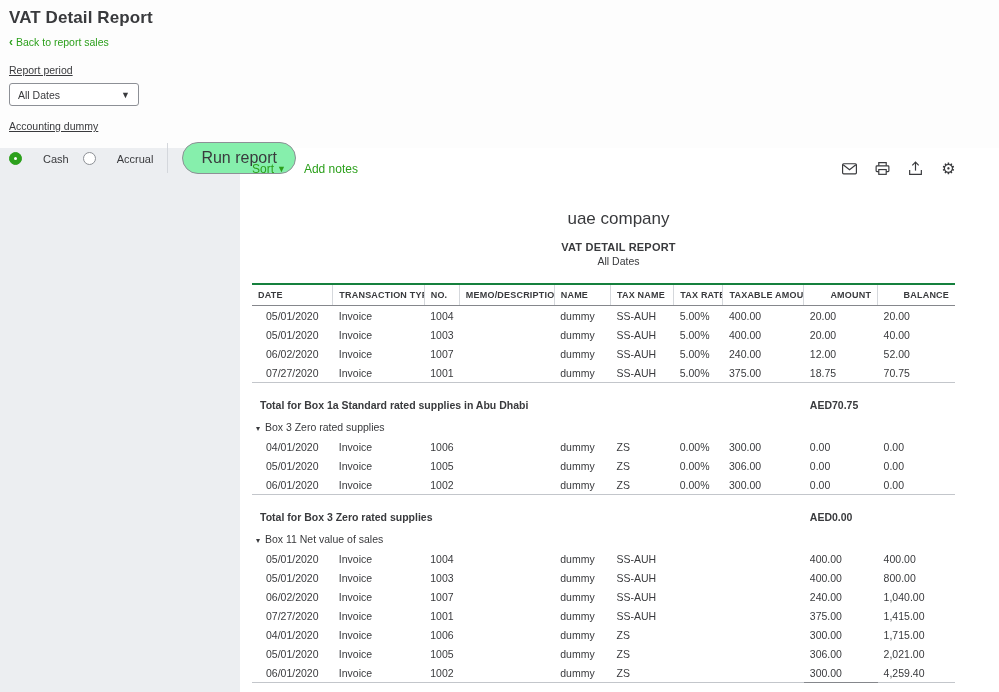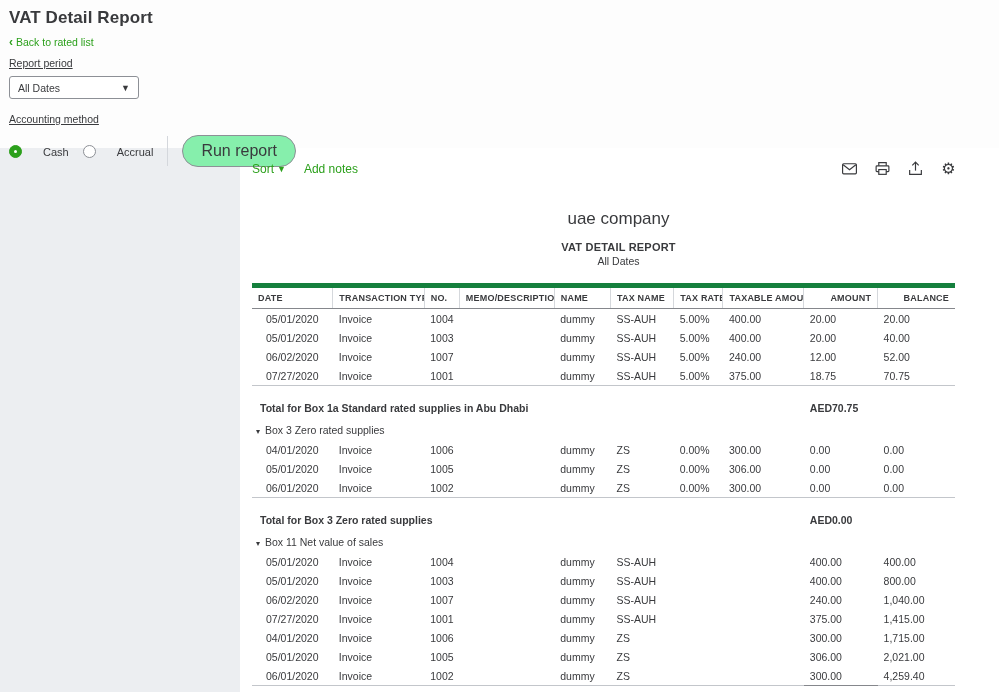--- a/index.html
+++ b/index.html
@@ -12,21 +12,21 @@
   }
   
   .top-header { padding: 8px 0 0 9px; height: 148px; background: #fdfdfd; }
   .page-title { font-size: 17px; font-weight: 700; color: #393a3d; letter-spacing: .1px; }
   .back-link {
     display: inline-flex; align-items: center; gap: 3px;
     color: #2ca01c; font-size: 10.5px; margin-top: 8px; cursor: pointer; text-decoration: none;
   }
   .back-chevron { font-size: 12px; line-height: 1; font-weight: 700; }
   .field-label {
-    font-size: 10.5px; text-decoration: underline; margin-top: 7px; display: inline-block; cursor: pointer;
+    font-size: 10.5px; text-decoration: underline; margin-top: 14px; display: inline-block; cursor: pointer;
   }
   .select-box {
     margin-top: 5px; width: 130px; height: 23px;
     border: 1px solid #8d9096; border-radius: 3px; background: #fff;
     display: flex; align-items: center; justify-content: space-between;
     padding: 0 8px; font-size: 10.5px; cursor: pointer;
   }
   .select-caret { font-size: 9px; color: #393a3d; }
   .accounting-label { margin-top: 14px; }
   .method-row { display: flex; align-items: center; margin-top: 9px; height: 30px; }
@@ -64,21 +64,21 @@
   
   .report-heading { text-align: center; margin-top: 32px; }
   .company-name { font-size: 17px; color: #393a3d; }
   .report-title { font-size: 11px; font-weight: 700; margin-top: 12px; letter-spacing: .2px; }
   .report-subtitle { font-size: 10.5px; margin-top: 2px; }
   
   .table-wrap { margin-top: 16px; padding-right: 30px; }
   table.report-table { width: 100%; border-collapse: collapse; font-size: 10.5px; color: #393a3d; table-layout: fixed; }
   .report-table th {
     font-size: 9px; font-weight: 700; text-align: left; letter-spacing: .2px;
-    padding: 5px 6px; border-top: 5px solid #15803d; border-bottom: 1px solid #85878c;
+    padding: 5px 6px; border-top: 2px solid #15803d; border-bottom: 1px solid #85878c;
     white-space: nowrap; overflow: hidden;
   }
   .report-table th + th { border-left: 1px solid #d5d8dc; }
   .report-table th.num { text-align: right; }
   .report-table td { padding: 3.5px 6px; white-space: nowrap; overflow: hidden; }
   .report-table td.num { text-align: left; }
   .report-table td.indent { padding-left: 14px; margin-top: 24px; }
   .section-row td { padding: 4px 4px; }
   .tri { font-size: 8px; margin-right: 2px; color: #393a3d; }
   .total-row td { border-top: 1px solid #c3c6cb; font-weight: 700; padding-top: 16px; padding-bottom: 6px; }
@@ -86,34 +86,34 @@
   .total-row td.ruled { border-top: 1px solid #85878c; }
 </style>
 </head>
 <body>
 
 <div class="top-header">
   <h1 class="page-title">VAT Detail Report</h1>
 
   <a class="back-link">
     <span class="back-chevron">‹</span>
-    <span>Back to rated list</span>
+    <span>Back to report sales</span>
   </a>
 
   <div>
     <span class="field-label">Report period</span>
   </div>
 
   <div class="select-box">
     <span>All Dates</span>
     <span class="select-caret">▼</span>
   </div>
 
   <div>
-    <span class="field-label accounting-label">Accounting method</span>
+    <span class="field-label accounting-label">Accounting dummy</span>
   </div>
 
   <div class="method-row">
     <div class="radio-group">
       <label class="radio-option">
         <span class="radio-circle selected"></span>
         <span>Cash</span>
       </label>
       <label class="radio-option">
         <span class="radio-circle"></span>

